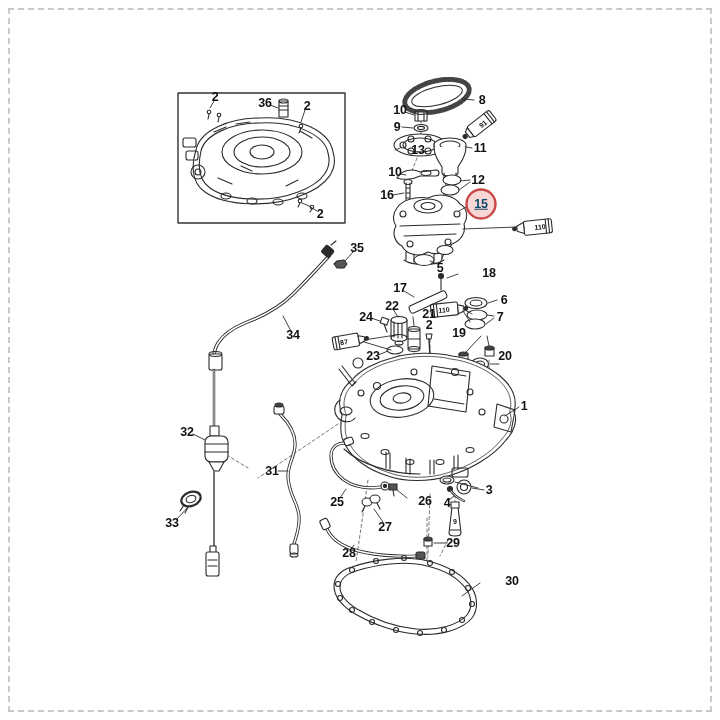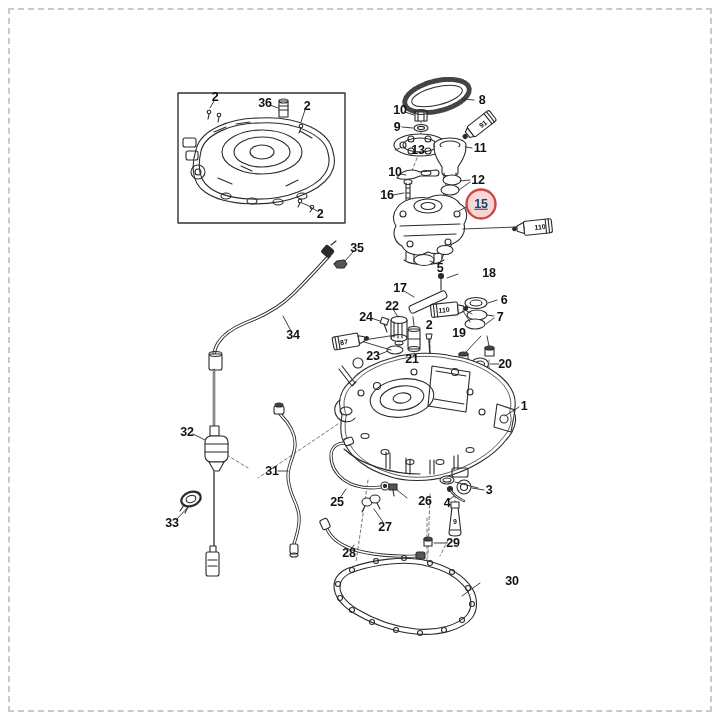--- a/index.html
+++ b/index.html
@@ -424,29 +424,29 @@
       <div class="callout" style="left: 387px; top: 195px;">16</div>
       <div class="callout hl" style="left: 481px; top: 204px;">15</div>
       <div class="callout tube" style="left: 540px; top: 227px; transform: translate(-50%, -50%) rotate(-6deg);">110</div>
       <div class="callout" style="left: 357px; top: 248px;">35</div>
       <div class="callout" style="left: 440px; top: 268px;">5</div>
       <div class="callout" style="left: 476px; top: 273px; margin-left: 13px;">18</div>
       <div class="callout" style="left: 400px; top: 288px;">17</div>
       <div class="callout" style="left: 504px; top: 300px;">6</div>
       <div class="callout" style="left: 392px; top: 306px;">22</div>
       <div class="callout tube" style="left: 444px; top: 310px; transform: translate(-50%, -50%) rotate(-6deg);">110</div>
-      <div class="callout" style="left: 412px; top: 314px; margin-top: 45px;">21</div>
+      <div class="callout" style="left: 429px; top: 314px;">21</div>
       <div class="callout" style="left: 500px; top: 317px;">7</div>
       <div class="callout" style="left: 366px; top: 317px;">24</div>
       <div class="callout" style="left: 429px; top: 325px;">2</div>
       <div class="callout" style="left: 459px; top: 333px;">19</div>
       <div class="callout" style="left: 293px; top: 335px;">34</div>
       <div class="callout tube" style="left: 344px; top: 342px; transform: translate(-50%, -50%) rotate(-10deg);">87</div>
       <div class="callout" style="left: 373px; top: 356px;">23</div>
-      <div class="callout" style="left: 505px; top: 364px; text-align: center;">20</div>
+      <div class="callout" style="left: 505px; top: 356px; text-align: center;">20</div>
       <div class="callout" style="left: 524px; top: 406px;">1</div>
       <div class="callout" style="left: 187px; top: 432px;">32</div>
       <div class="callout" style="left: 272px; top: 471px;">31</div>
       <div class="callout" style="left: 489px; top: 490px;">3</div>
       <div class="callout" style="left: 410px; top: 501px; margin-left: 15px;">26</div>
       <div class="callout" style="left: 337px; top: 502px;">25</div>
       <div class="callout" style="left: 447px; top: 503px;">4</div>
       <div class="callout tube" style="left: 455px; top: 521px;">9</div>
       <div class="callout" style="left: 172px; top: 523px;">33</div>
       <div class="callout" style="left: 385px; top: 527px;">27</div>

